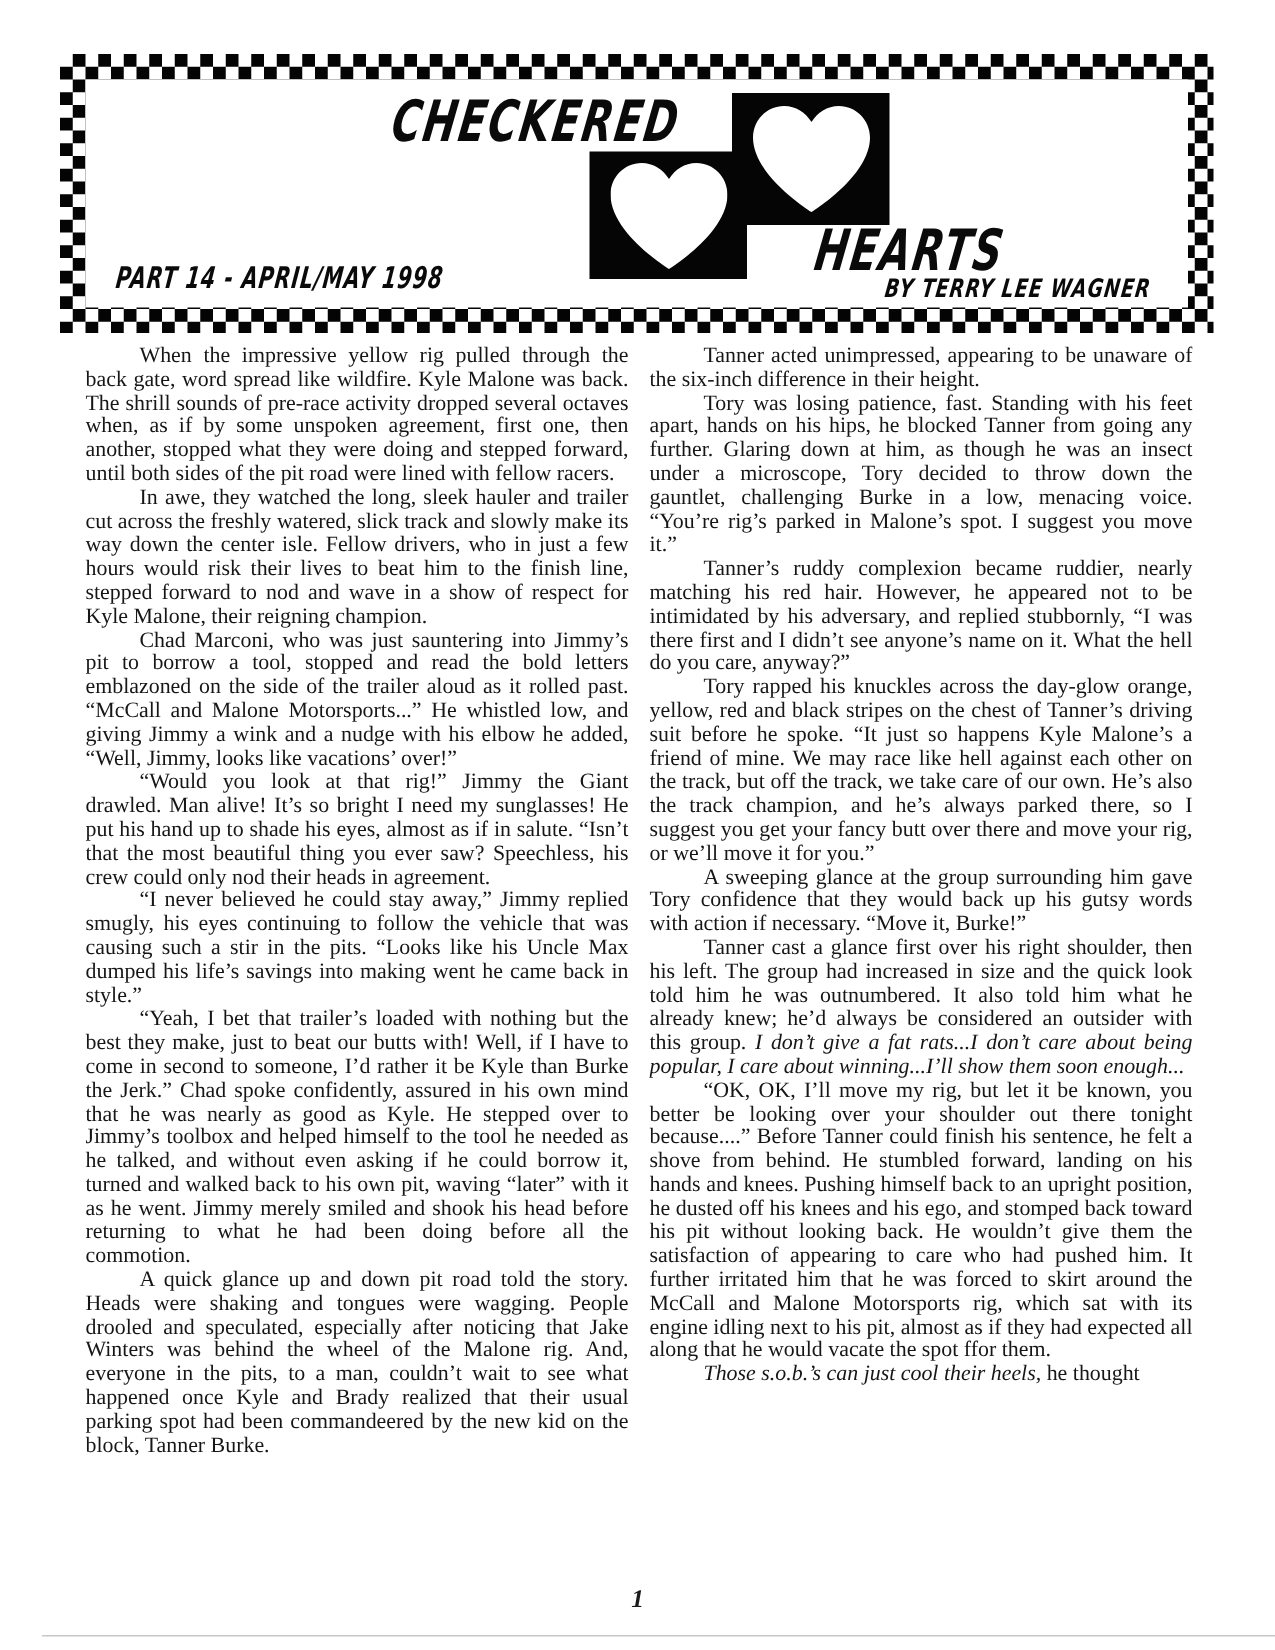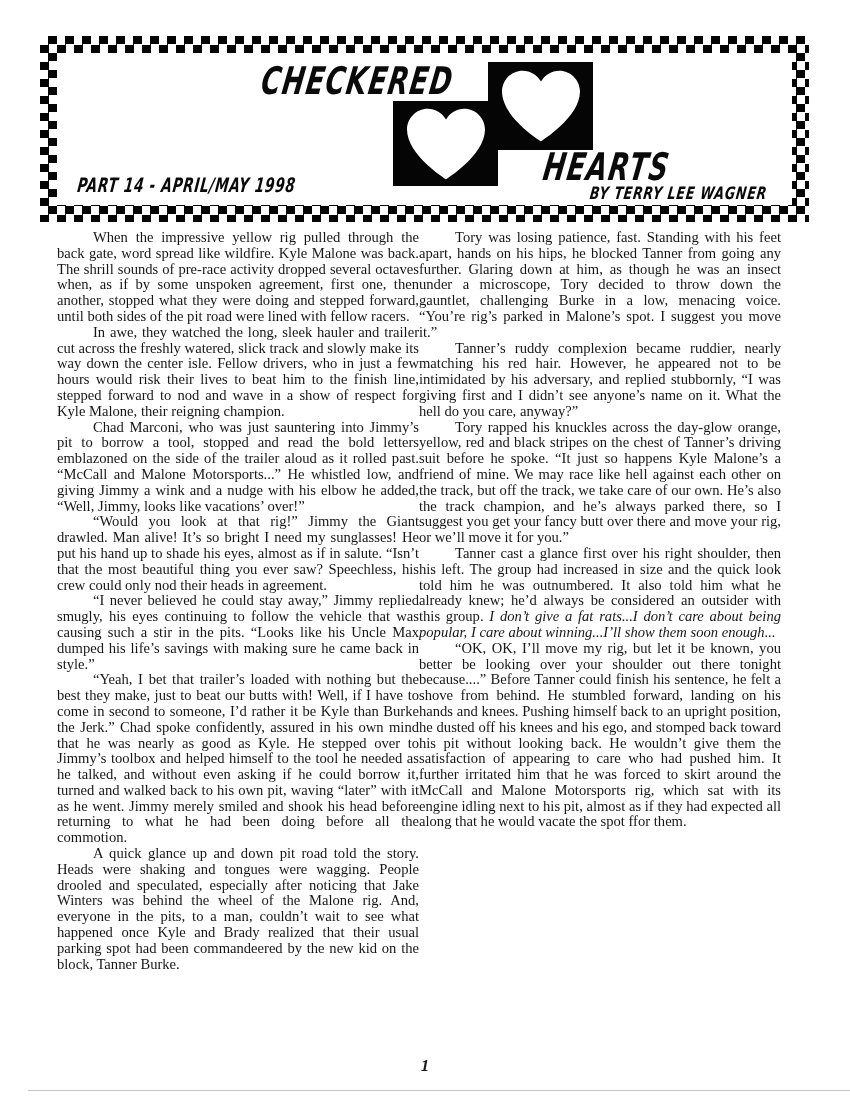--- a/index.html
+++ b/index.html
@@ -44,21 +44,21 @@
     position:absolute; background:#050505;
     display:flex; align-items:center; justify-content:center;
   }
   .heart-box-1 { left:336px; top:48px;  width:105px; height:85px; z-index:1; }
   .heart-box-2 { left:431px; top:9px;   width:105px; height:88px; z-index:2; }
   .heart-box svg { width:78px; height:72px; }
 
   
   .body-columns {
     position:absolute; left:57px; top:230px; width:738px;
-    display:flex; 
+    display:flex; gap:14px;
   }
   .column {
     width:362px; height:838px; overflow:hidden;
     font-size:14.6px; line-height:15.8px; text-align:justify;
   }
   .para { margin:0; text-indent:36px; }
   .para.noindent { text-indent:0; }
   .para em { }
 
   
@@ -100,30 +100,33 @@
       <div class="display-type byline">BY TERRY LEE WAGNER</div>
     </div>
   </div>
 
   <div class="body-columns">
     <div class="column" id="left-column">
         <p class="para"><span>When the impressive yellow rig pulled through the back gate, word spread like wildfire.  Kyle Malone was back.  The shrill sounds of pre-race activity dropped several octaves when, as if by some unspoken agreement, first one, then another, stopped what they were doing and stepped forward, until both sides of the pit road were lined with fellow racers.</span></p>
         <p class="para"><span>In awe, they watched the long, sleek hauler and trailer cut across the freshly watered, slick track and slowly make its way down the center isle.  Fellow drivers, who in just a few hours would risk their lives to beat him to the finish line, stepped forward to nod and wave in a show of respect for Kyle Malone, their reigning champion.</span></p>
         <p class="para"><span>Chad Marconi, who was just sauntering into Jimmy’s pit to borrow a tool, stopped and read the bold letters emblazoned on the side of the trailer aloud as it rolled past.  “McCall and Malone Motorsports...”  He whistled low, and giving Jimmy a wink and a nudge with his elbow he added, “Well, Jimmy, looks like vacations’ over!”</span></p>
         <p class="para"><span>“Would you look at that rig!”  Jimmy the Giant drawled.  Man alive!  It’s so bright I need my sunglasses! He put his hand up to shade his eyes, almost as if in salute. “Isn’t that the most beautiful thing you ever saw?  Speechless, his crew could only nod their heads in agreement.</span></p>
-        <p class="para"><span>“I never believed he could stay away,” Jimmy replied smugly, his eyes continuing to follow the vehicle that was causing such a stir in the pits.  “Looks like his Uncle Max dumped his life’s savings with making sure he came back in style.”</span></p>
+        <p class="para"><span>“I never believed he could stay away,” Jimmy replied smugly, his eyes continuing to follow the vehicle that was causing such a stir in the pits.  “Looks like his Uncle Max dumped his life’s savings into making went he came back in style.”</span></p>
         <p class="para"><span>“Yeah, I bet that trailer’s loaded with nothing but the best they make, just to beat our butts with!  Well, if I have to come in second to someone, I’d rather it be Kyle than Burke the Jerk.”  Chad spoke confidently, assured in his own mind that he was nearly as good as Kyle.  He stepped over to Jimmy’s toolbox and helped himself to the tool he needed as he talked, and without even asking if he could borrow it, turned and walked back to his own pit, waving “later” with it as he went.  Jimmy merely smiled and shook his head before returning to what he had been doing before all the commotion.</span></p>
         <p class="para"><span>A quick glance up and down pit road told the story.  Heads were shaking and tongues were wagging. People drooled and speculated, especially after noticing that Jake Winters was behind the wheel of the Malone rig. And, everyone in the pits, to a man, couldn’t wait to see what happened once Kyle and Brady realized that their usual parking spot had been commandeered by the new kid on the block, Tanner Burke.</span></p>
       </div>
     <div class="column" id="right-column">
+        <p class="para"><span>Tanner acted unimpressed, appearing to be unaware of the six-inch difference in their height.</span></p>
         <p class="para"><span>Tory was losing patience, fast.  Standing with his feet apart, hands on his hips, he blocked Tanner from going any further.  Glaring down at him, as though he was an insect under a microscope, Tory decided to throw down the gauntlet, challenging Burke in a low, menacing voice. “You’re rig’s parked in Malone’s spot.  I suggest you move it.”</span></p>
-        <p class="para"><span>Tanner’s ruddy complexion became ruddier, nearly matching his red hair.  However, he appeared not to be intimidated by his adversary, and replied stubbornly, “I was giving first and I didn’t see anyone’s name on it.  What the hell do you care, anyway?”</span></p>
+        <p class="para"><span>Tanner’s ruddy complexion became ruddier, nearly matching his red hair.  However, he appeared not to be intimidated by his adversary, and replied stubbornly, “I was there first and I didn’t see anyone’s name on it.  What the hell do you care, anyway?”</span></p>
         <p class="para"><span>Tory rapped his knuckles across the day-glow orange, yellow, red and black stripes on the chest of Tanner’s driving suit before he spoke.  “It just so happens Kyle Malone’s a friend of mine.  We may race like hell against each other on the track, but off the track, we take care of our own.  He’s also the track champion, and he’s always parked there, so I suggest you get your fancy butt over there and move your rig, or we’ll move it for you.”</span></p>
+        <p class="para"><span>A sweeping glance at the group surrounding him gave Tory confidence that they would back up his gutsy words with action if necessary.  “Move it, Burke!”</span></p>
         <p class="para"><span>Tanner cast a glance first over his right shoulder, then his left.  The group had increased in size and the quick look told him he was outnumbered.  It also told him what he already knew; he’d always be considered an outsider with this group.  </span><em>I don’t give a fat rats...I don’t care about being popular, I care about winning...I’ll show them soon enough...</em></p>
         <p class="para"><span>“OK, OK, I’ll move my rig, but let it be known, you better be looking over your shoulder out there tonight because....”  Before Tanner could finish his sentence, he felt a shove from behind.  He stumbled forward, landing on his hands and knees.  Pushing himself back to an upright position, he dusted off his knees and his ego, and stomped back toward his pit without looking back.  He wouldn’t give them the satisfaction of appearing to care who had pushed him.  It further irritated him that he was forced to skirt around the McCall and Malone Motorsports rig, which sat with its engine idling next to his pit, almost as if they had expected all along that he would vacate the spot ffor them.</span></p>
+        <p class="para"><em>Those s.o.b.’s can just cool their heels,</em><span> he thought</span></p>
       </div>
   </div>
 
   <div class="page-number">1</div>
 
   <div class="bottom-rule"></div>
 
 </div>
 
 </body></html>

